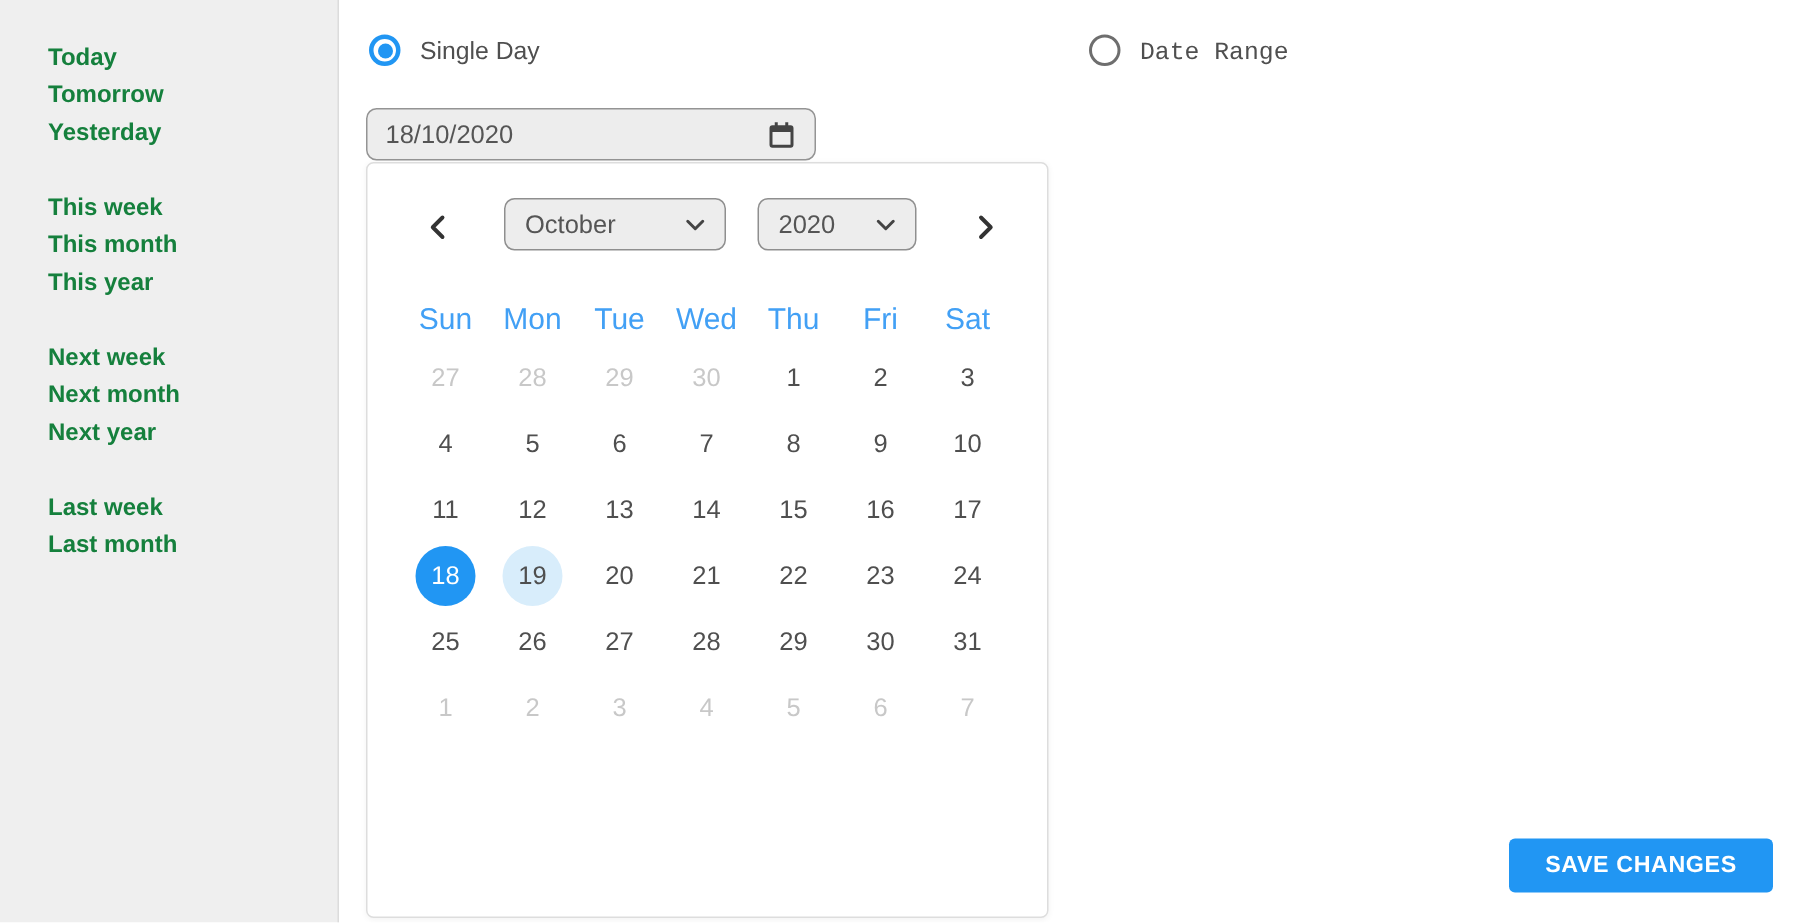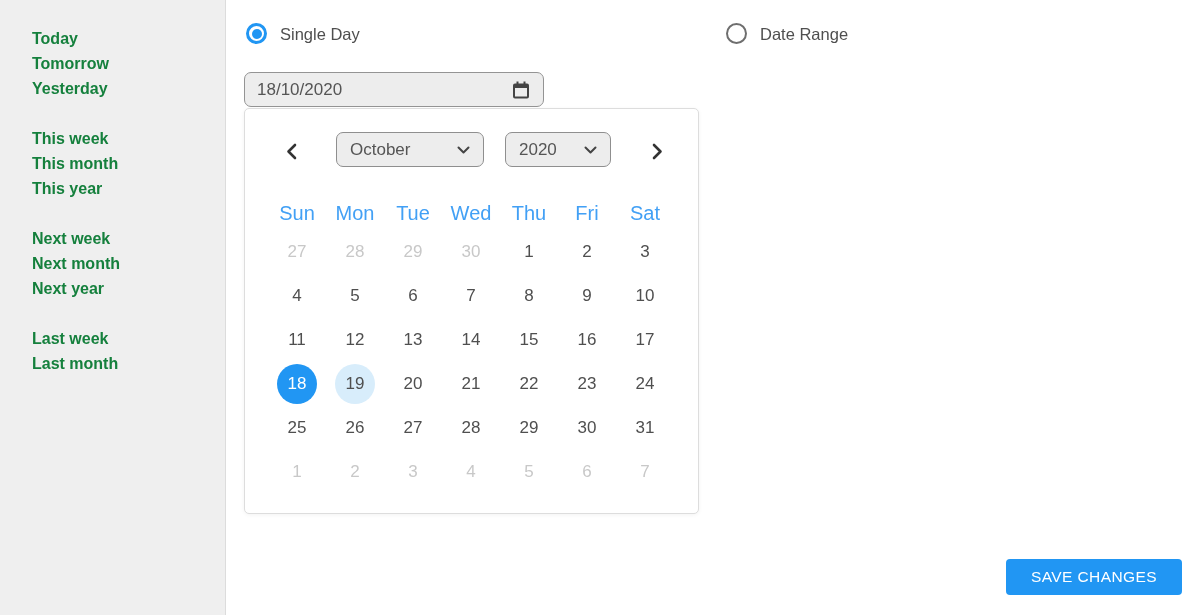--- a/index.html
+++ b/index.html
@@ -9,37 +9,37 @@
 
   
   .sidebar { position:absolute; left:0; top:0; width:226px; height:615px;
              background:#efefef; border-right:1px solid #dcdcdc; padding:26px 0 0 32px; }
   .side-group { margin-bottom:25px; }
   .side-item { font-size:16px; font-weight:600; color:#15803d; line-height:25px; cursor:pointer; }
 
   
   .radio-row { position:absolute; display:flex; align-items:flex-end; cursor:pointer; height:22px; }
   .radio-row.single { left:246px; top:22px; }
-  .radio-row.range  { left:726px; top:22px; }
+  .radio-row.range  { left:726px; top:22px;font-family:Liberation Mono, monospace; }
   .radio { width:21px; height:21px; border-radius:50%; background:#fff;
            display:flex; align-items:center; justify-content:center; flex:0 0 auto; }
   .radio.sel   { border:3px solid var(--accent); }
   .radio.unsel { border:2.5px solid #6e6e6e; }
   .radio .dot  { width:10px; height:10px; border-radius:50%; background:var(--accent); }
   .radio-label { margin-left:13px; font-size:16.5px; color:#4f4f4f; }
 
   
   .date-input { position:absolute; left:244px; top:72px; width:300px; height:35px;
                 background:#ededed; border:1.5px solid #949494; border-radius:7px;
                 display:flex; align-items:center; justify-content:space-between;
                 padding:0 12px; cursor:pointer; }
   .date-value { font-size:17px; color:#555; }
 
   
-  .calendar { position:absolute; left:244px; top:108px; width:455px; height:406px;
+  .calendar { position:absolute; left:244px; top:108px; width:455px; height:504px;
               background:#fff; border:1px solid #ddd; border-radius:5px;
               box-shadow:0 1px 4px rgba(0,0,0,0.05); }
   .nav { position:absolute; width:26px; height:26px; background:none; border:none;
          display:flex; align-items:center; justify-content:center; cursor:pointer; }
   .nav.prev { left:33px;  top:29px; }
   .nav.next { left:399px; top:29px; }
   .sel-box { position:absolute; height:35px; background:#ededed; border:1.5px solid #8f8f8f;
              border-radius:7px; display:flex; align-items:center; justify-content:space-between;
              padding:0 13px; font-size:17px; color:#555; cursor:pointer; }
   .sel-box.month { left:91px;  top:23px; width:148px; }
@@ -53,21 +53,21 @@
          font-size:17px; color:#4f4f4f; cursor:pointer; }
   .day span { width:40px; height:40px; border-radius:50%;
               display:flex; align-items:center; justify-content:center; }
   .day.muted { color:#c8c8c8; cursor:default; }
   .day.selected span { background:var(--accent); color:#fff; }
   .day.highlighted span { background:var(--highlight); }
 
   
   .save { position:absolute; left:1006px; top:559px; width:176px; height:36px;
           background:var(--accent); color:#fff; border:none; border-radius:4px;
-          font-family:"Liberation Sans", sans-serif; font-size:15.5px; font-weight:400;
+          font-family:"Liberation Sans", sans-serif; font-size:15.5px; font-weight:700;
           letter-spacing:0.4px; cursor:pointer; }
 </style>
 </head>
 <body>
 
 <div class="app">
 
   <aside class="sidebar">
     <div class="side-group">
       <div class="side-item">Today</div>

